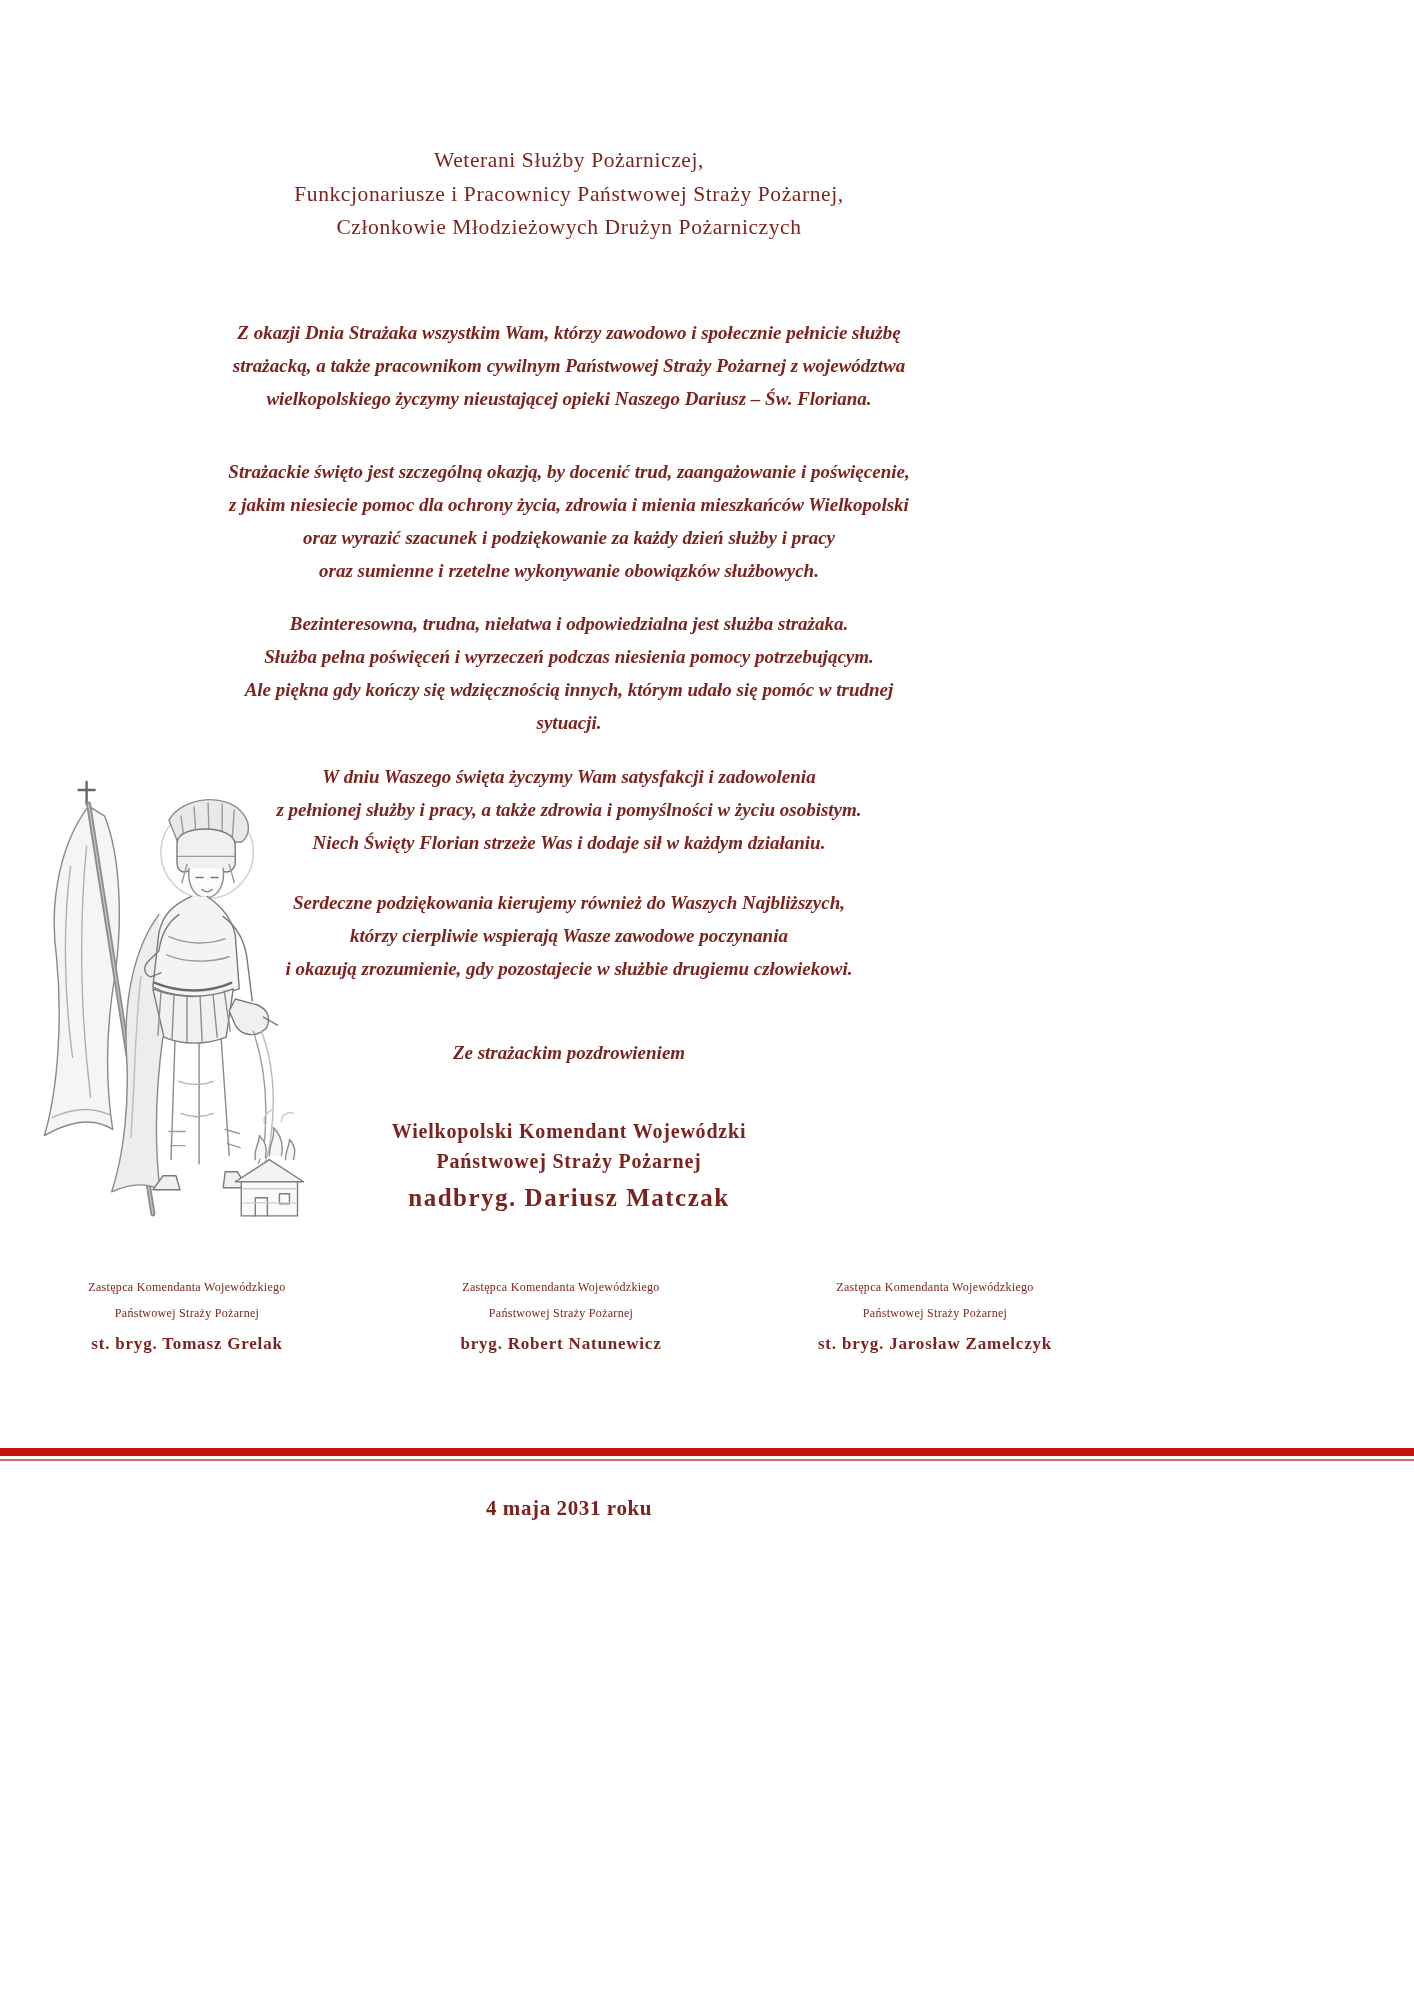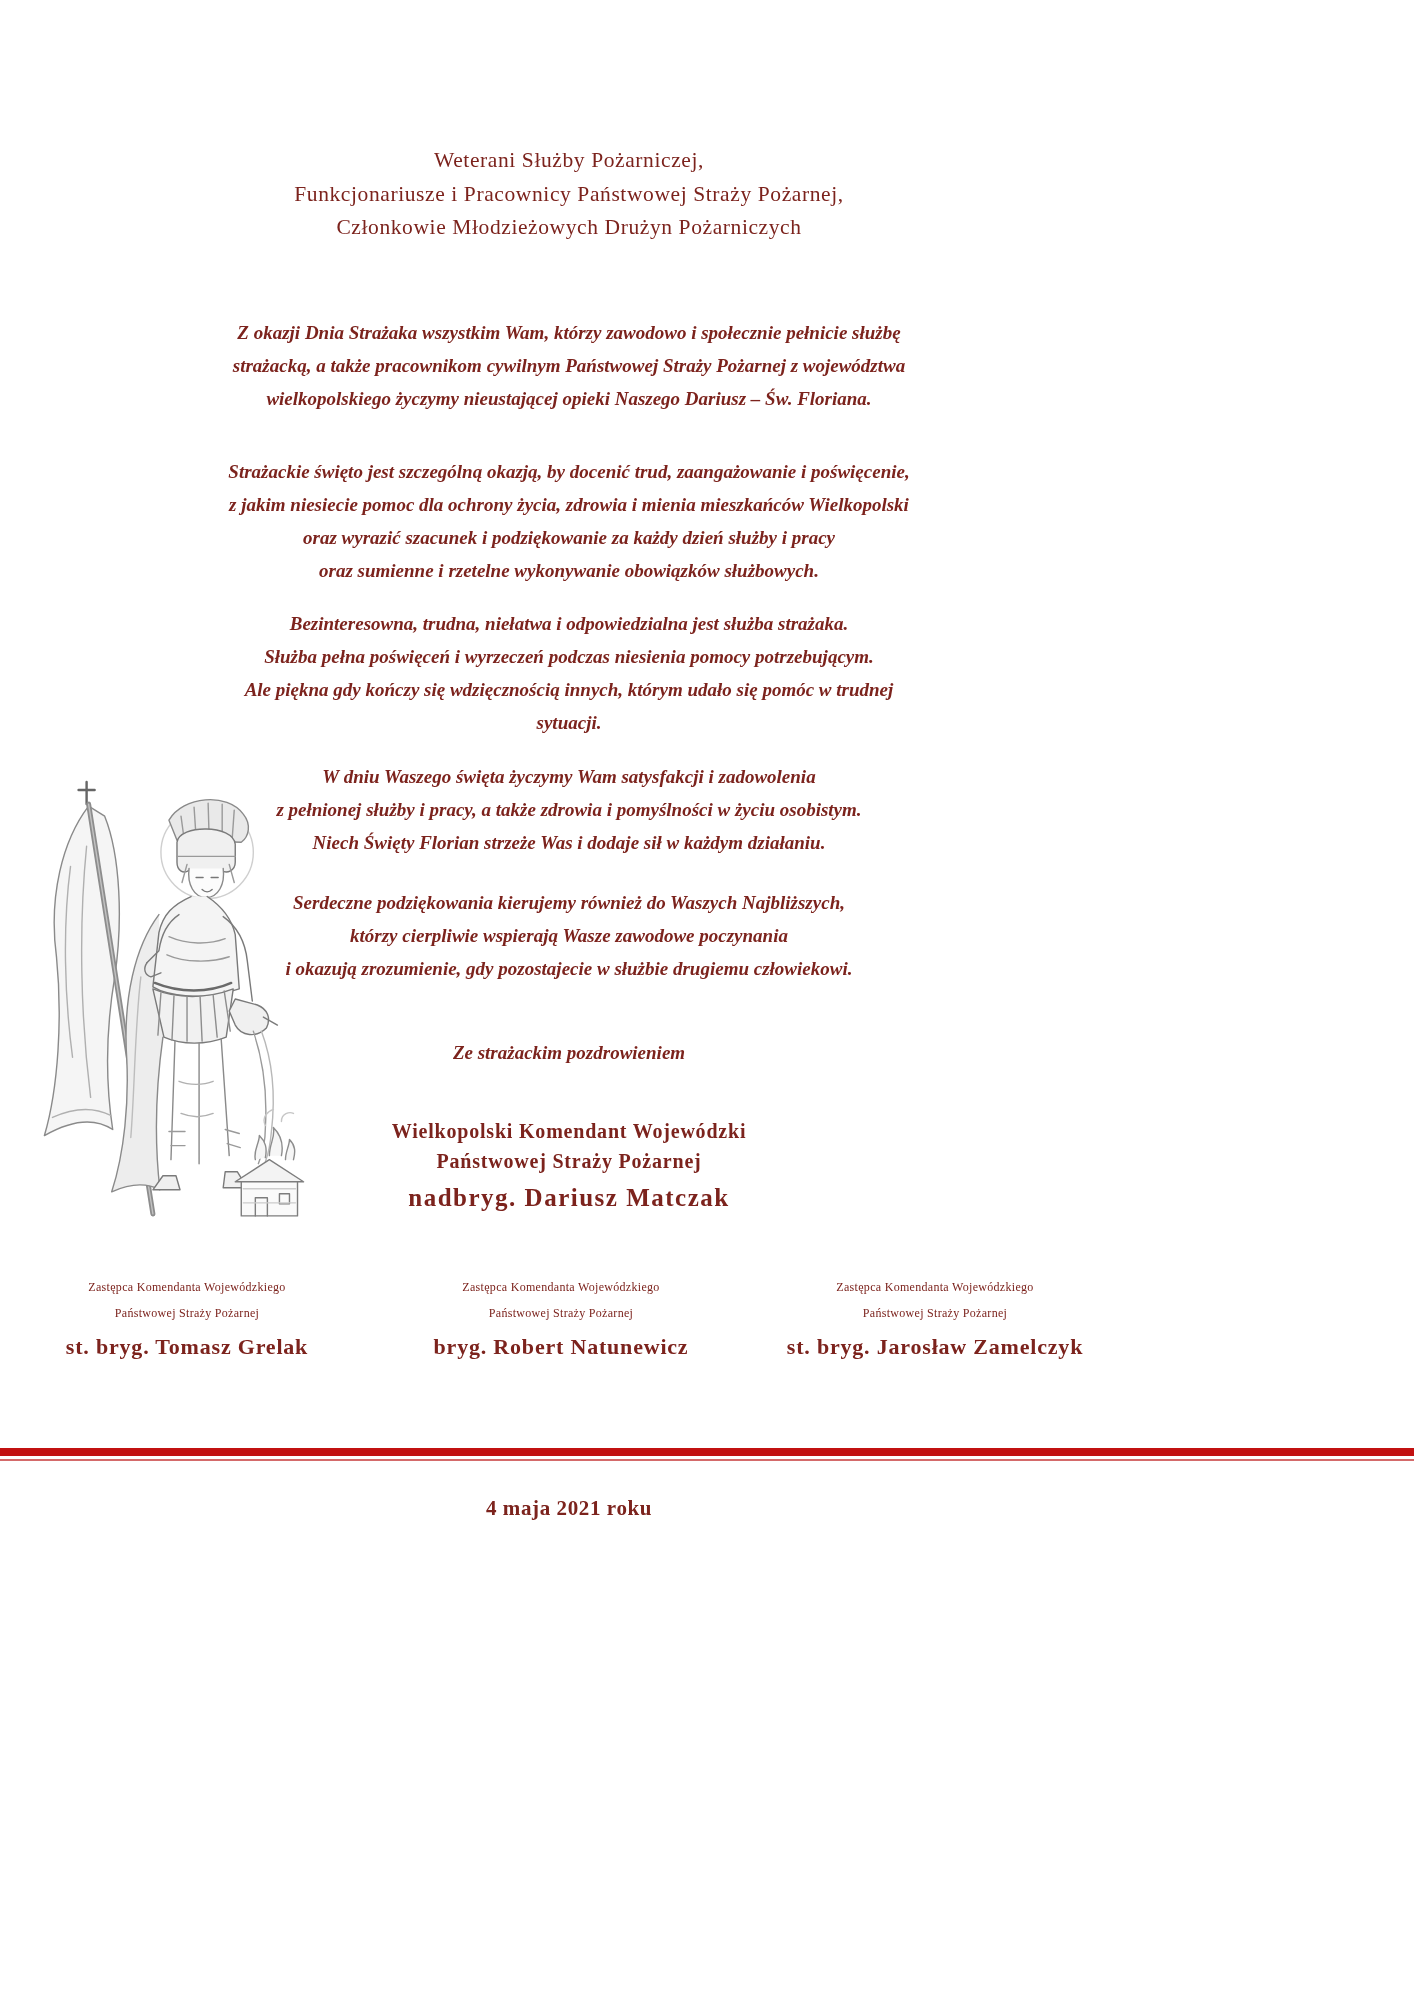--- a/index.html
+++ b/index.html
@@ -22,21 +22,21 @@
   #closing { top:1036px; }
   .signature-block { top:1116px; }
   .signature-block .sig-title { font-weight:bold; font-size:20px; line-height:30px; letter-spacing:0.8px; }
   .signature-block .sig-name { font-weight:bold; font-size:25px; letter-spacing:1.5px; margin-top:8px; }
   .deputies-row {
     position:absolute; top:1274px; left:0; width:1122px;
     display:flex; justify-content:center; gap:22px;
   }
   .deputy { width:352px; text-align:center; }
   .deputy .dep-title { font-size:12px; line-height:26px; letter-spacing:0.3px; }
-  .deputy .dep-name { font-weight:bold; font-size:22px; letter-spacing:0.8px; margin-top:8px; white-space:nowrap; }
+  .deputy .dep-name { font-weight:bold; font-size:17px; letter-spacing:0.8px; margin-top:8px; white-space:nowrap; }
   .rule-thick { position:absolute; top:1448px; left:0; width:1414px; height:8px; background:var(--rule,#c21111); }
   .rule-thin  { position:absolute; top:1459px; left:0; width:1414px; height:2px; background:var(--rule-thin,#d46a6a); }
   .footer-date { top:1496px; font-weight:bold; font-size:21px; letter-spacing:0.6px; }
   .florian {
     position:absolute; left:28px; top:776px; width:302px; height:462px;
   }
 </style>
 </head>
 <body>
 
@@ -100,21 +100,21 @@
   <div class="deputy">
     <div class="dep-title">Zastępca Komendanta Wojewódzkiego</div>
     <div class="dep-title">Państwowej Straży Pożarnej</div>
     <div class="dep-name">st. bryg. Jarosław Zamelczyk</div>
   </div>
 </div>
 
 <div class="rule-thick"></div>
 <div class="rule-thin"></div>
 
-<div class="content footer-date">4 maja 2021 roku</div>
+<div class="content footer-date">4 maja 2031 roku</div>
 
 <svg class="florian" viewBox="0 0 300 460" aria-hidden="true">
   <g fill="none" stroke="#777" stroke-width="1.4" stroke-linejoin="round" stroke-linecap="round">
 
     <path d="M58 6 v22 M50 14 h16" stroke-width="2.4" stroke="#666"></path>
 
     <path d="M60 30 C 34 64, 20 120, 28 180 C 34 240, 30 310, 16 358 C 44 342, 66 340, 84 352 C 76 300, 78 248, 86 200 C 94 146, 92 80, 76 40 Z" fill="#f5f5f5" stroke="#8a8a8a"></path>
     <path d="M42 90 C 34 150, 36 220, 44 280" stroke="#b0b0b0"></path>
     <path d="M58 70 C 50 150, 52 240, 62 320" stroke="#b0b0b0"></path>
     <path d="M24 340 C 46 330, 66 330, 82 338" stroke="#b0b0b0"></path>

